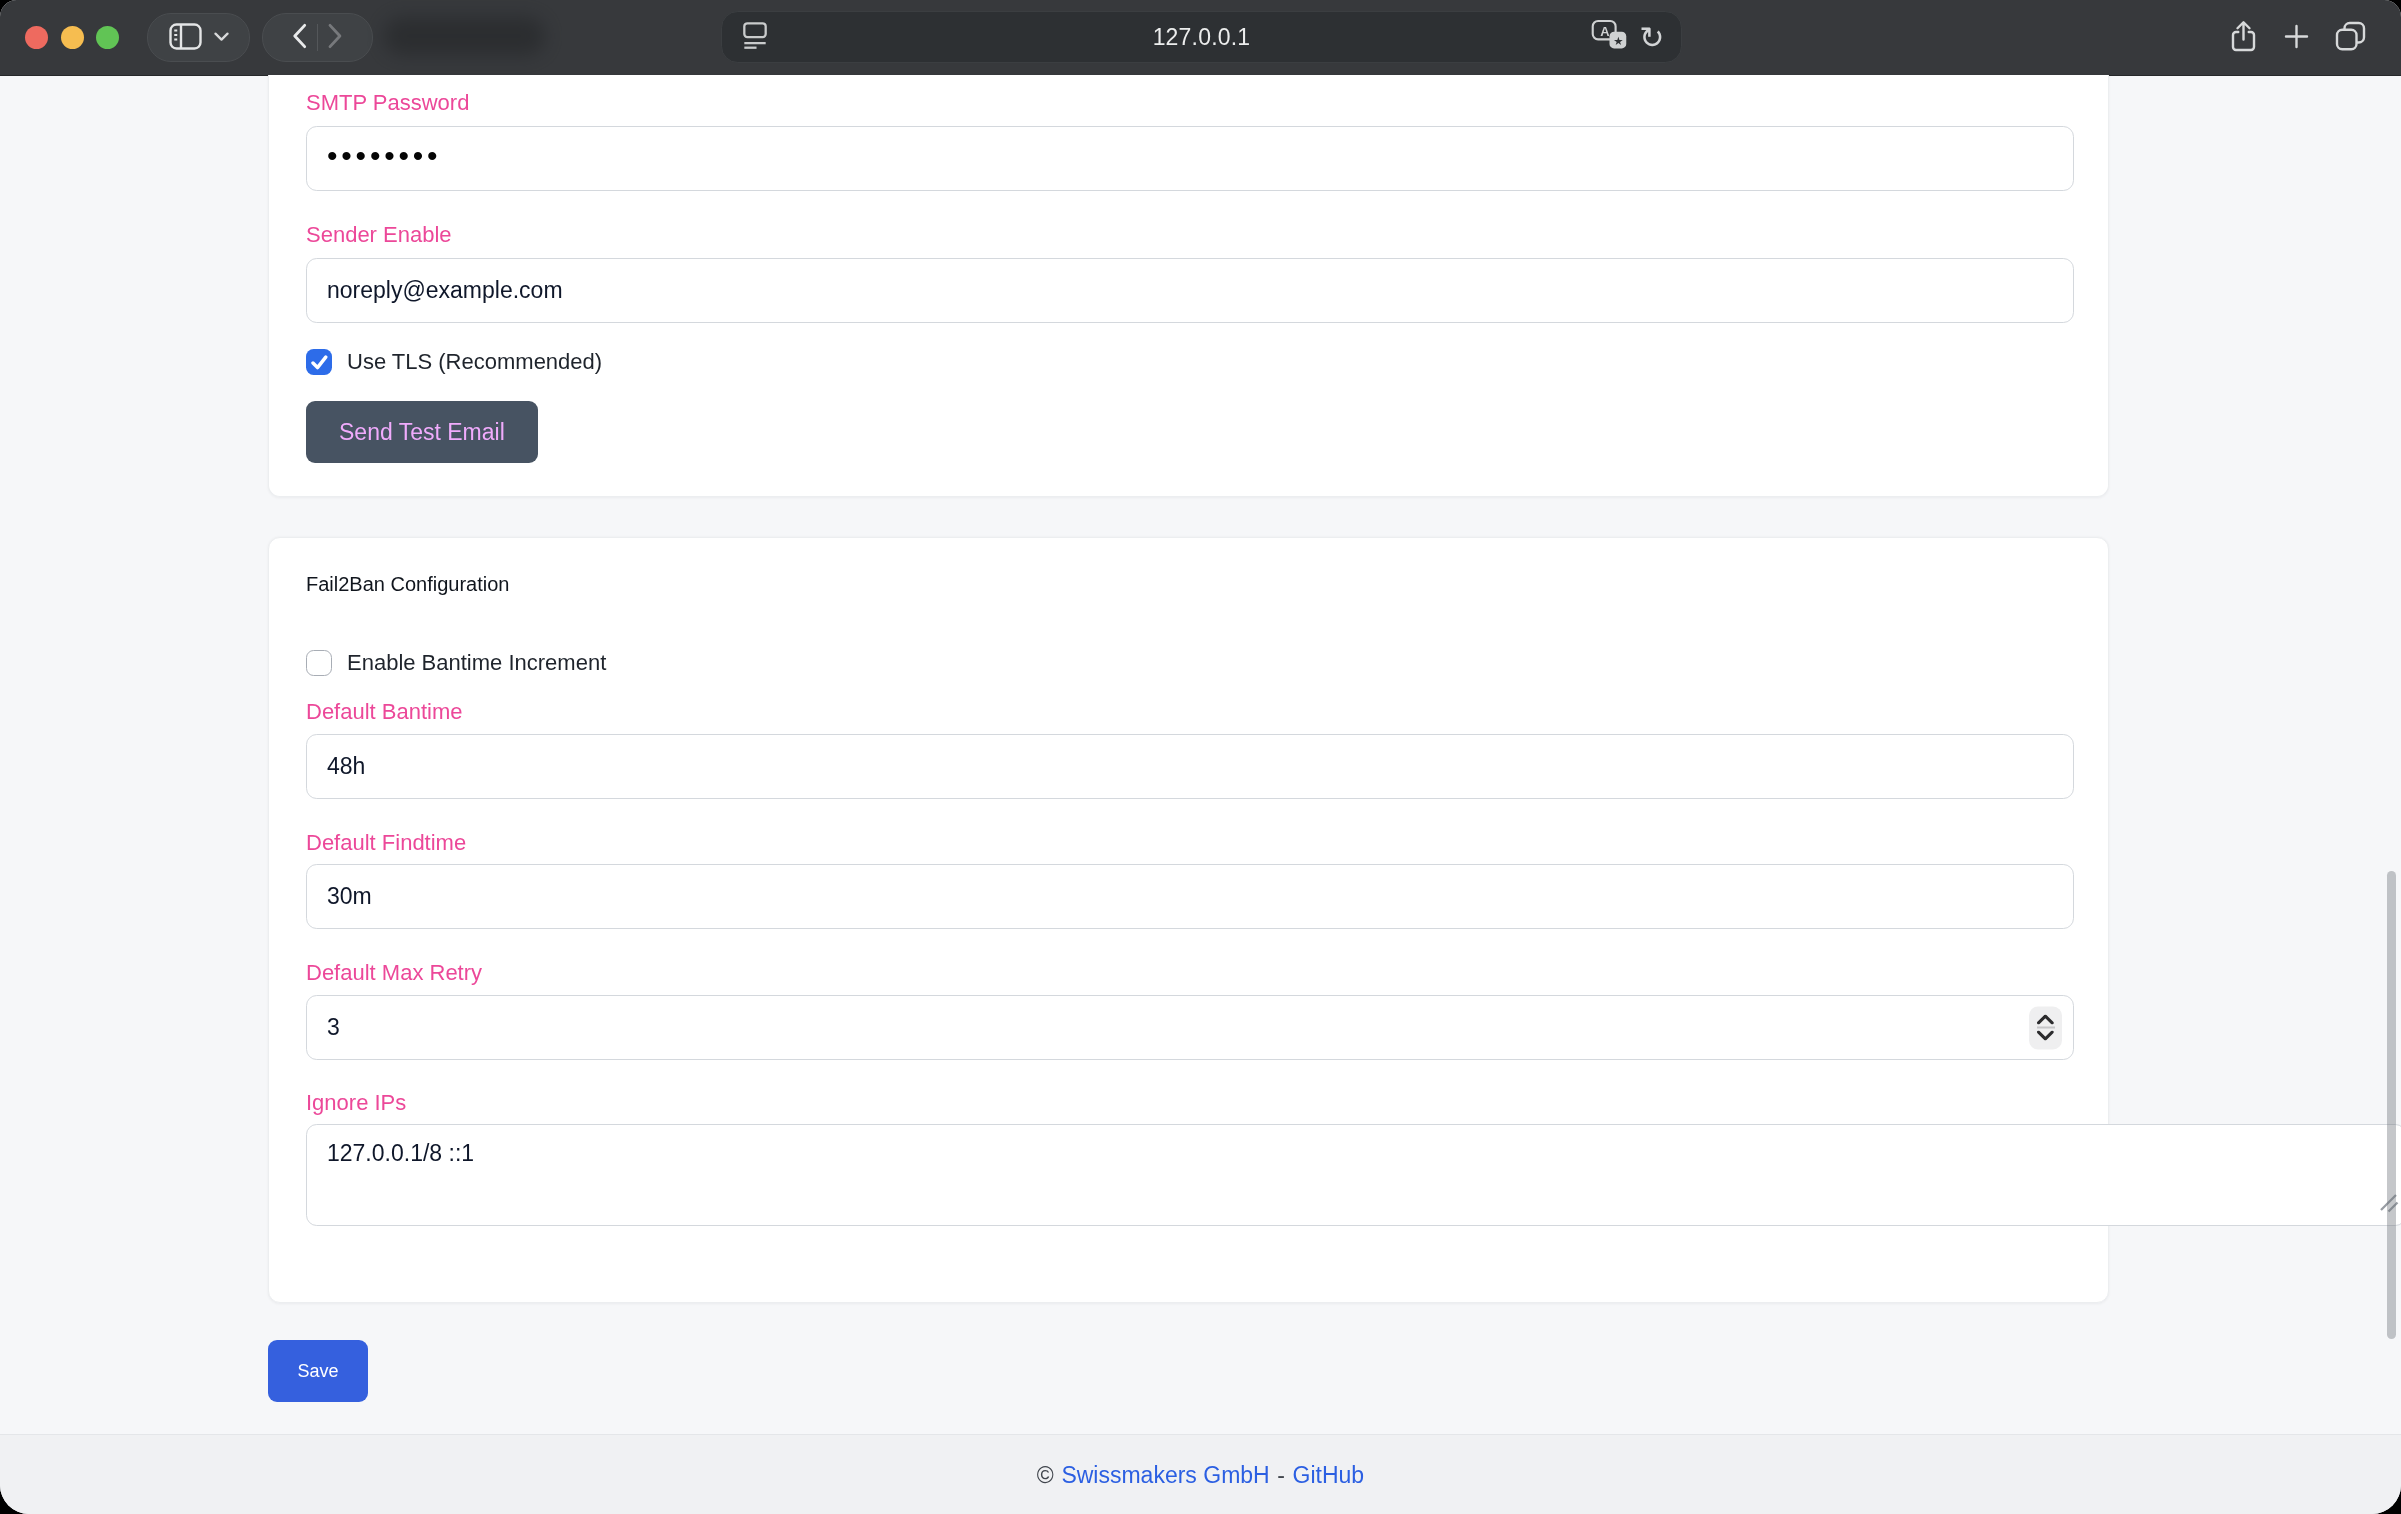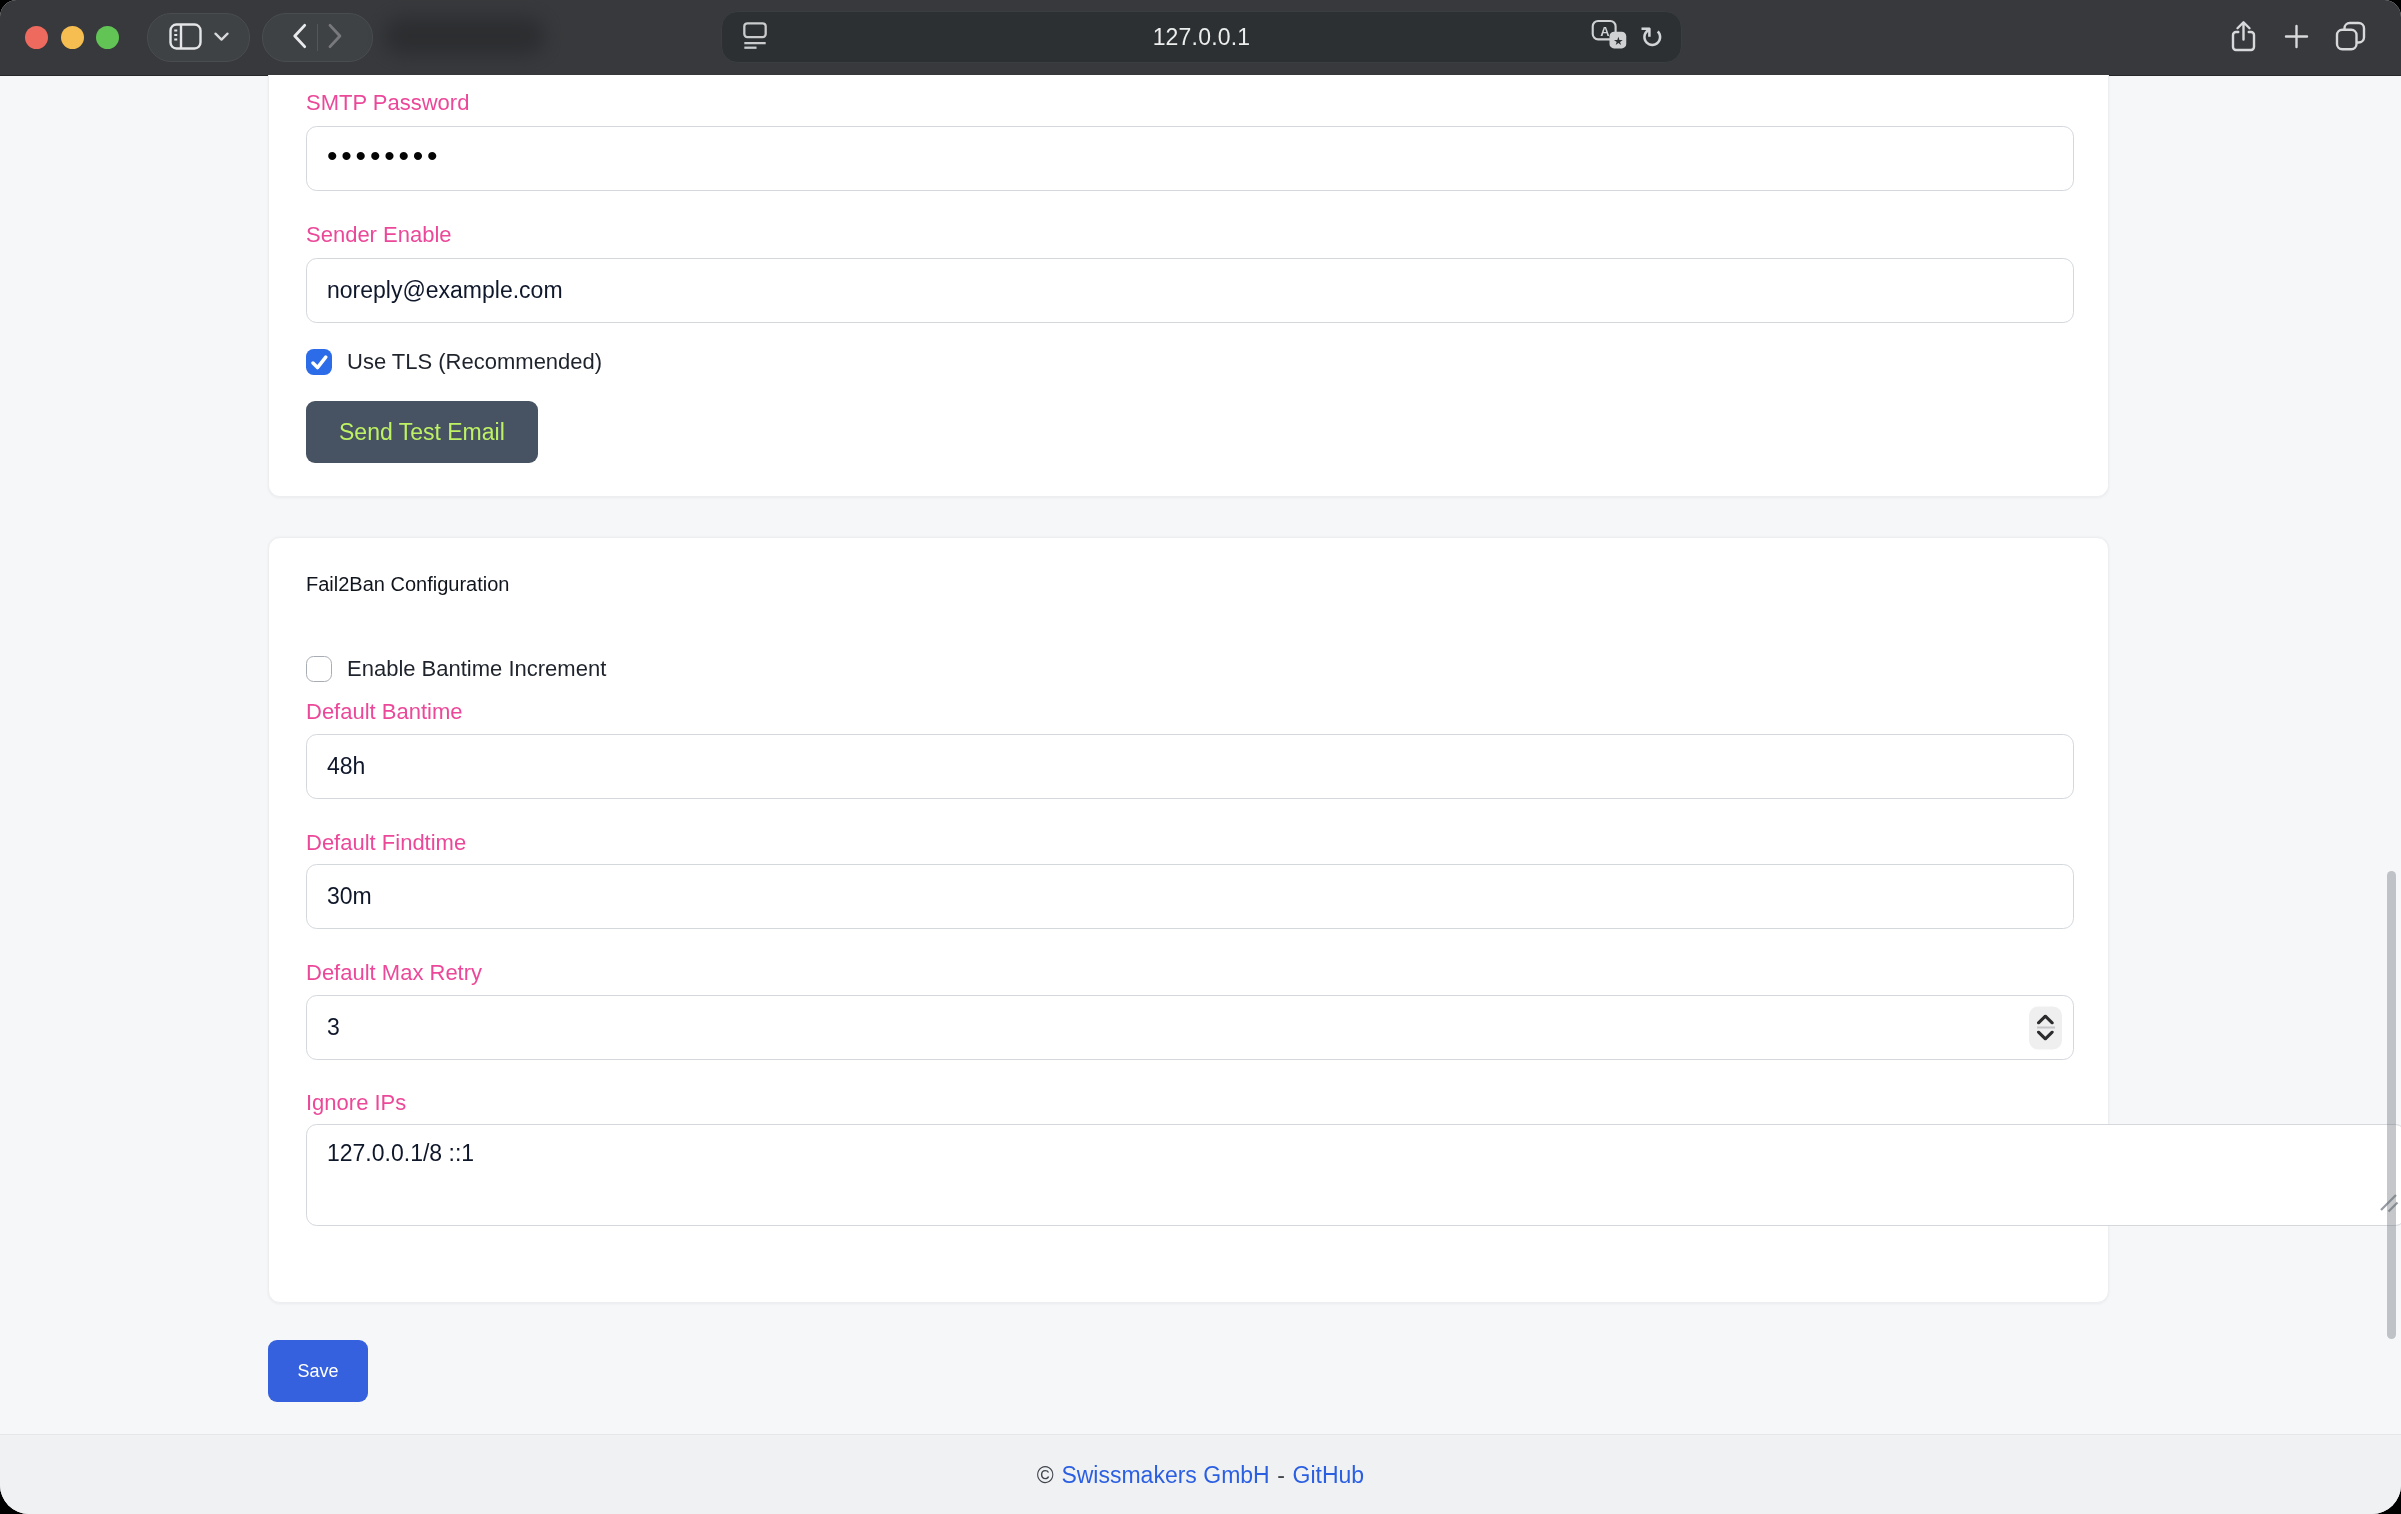--- a/index.html
+++ b/index.html
@@ -36,21 +36,21 @@
   .lbl{position:absolute;left:37px;font-size:22px;color:#ec4899;font-weight:500;}
   .field{position:absolute;left:37px;width:1768px;height:65px;background:#fff;border:1.5px solid #d4d8dd;
     border-radius:10.7px;box-sizing:border-box;display:flex;align-items:center;padding:0 20px;font-size:23px;color:#0f172a;}
   .dots{font-size:30px;letter-spacing:3.8px;color:#050505;margin-top:-6px;}
   .checkrow{position:absolute;left:37px;display:flex;align-items:center;gap:15px;}
   .cb{width:26px;height:26px;border-radius:7.6px;box-sizing:border-box;flex:0 0 auto;}
   .cb.on{background:#2d6ce9;display:flex;align-items:center;justify-content:center;}
   .cb.off{background:#fff;border:1.9px solid #a8adb5;}
   .cklabel{font-size:22px;color:#1f242c;}
   .btn-dark{position:absolute;left:37px;height:62px;padding:0 33px;background:#475362;border-radius:9px;
-    color:#bef264;font-size:23px;font-weight:500;display:flex;align-items:center;justify-content:center;}
+    color:#f0abfc;font-size:23px;font-weight:500;display:flex;align-items:center;justify-content:center;}
   .h2{position:absolute;left:37px;font-size:20px;font-weight:400;color:#10151d;}
   .stepper{position:absolute;right:10.7px;top:50%;transform:translateY(-50%);width:33px;height:43px;background:#efeff0;
     border-radius:9px;display:flex;flex-direction:column;align-items:center;justify-content:center;gap:2.3px;}
   .stepdiv{width:18px;height:1.9px;background:#c6c6c8;}
   .textarea{position:absolute;left:37px;width:2100px;height:102px;background:#fff;border:1.5px solid #d4d8dd;
     border-radius:10.7px;box-sizing:border-box;padding:15px 20px;font-size:23px;color:#0f172a;}
   .grip{position:absolute;right:6px;bottom:6px;}
   .save{position:absolute;left:268px;top:1340px;width:100px;height:62px;background:#3560de;border-radius:9px;
     color:#fff;font-size:18px;font-weight:500;display:flex;align-items:center;justify-content:center;}
   .footer{position:absolute;left:0;right:0;top:1434px;height:80px;background:#f0f1f3;border-top:0.8px solid #e4e6e9;
@@ -163,21 +163,21 @@
       </span>
       <span class="cklabel">Use TLS (Recommended)</span>
     </div>
 
     <div class="btn-dark" style="top:326px">Send Test Email</div>
   </div>
 
   <div class="card card2">
     <div class="h2" style="top:35px">Fail2Ban Configuration</div>
 
-    <div class="checkrow" style="top:118px">
+    <div class="checkrow" style="top:112px">
       <span class="cb off"></span>
       <span class="cklabel">Enable Bantime Increment</span>
     </div>
 
     <div class="lbl" style="top:161px">Default Bantime</div>
     <div class="field" style="top:196px">
       <span>48h</span>
     </div>
 
     <div class="lbl" style="top:292px">Default Findtime</div>

